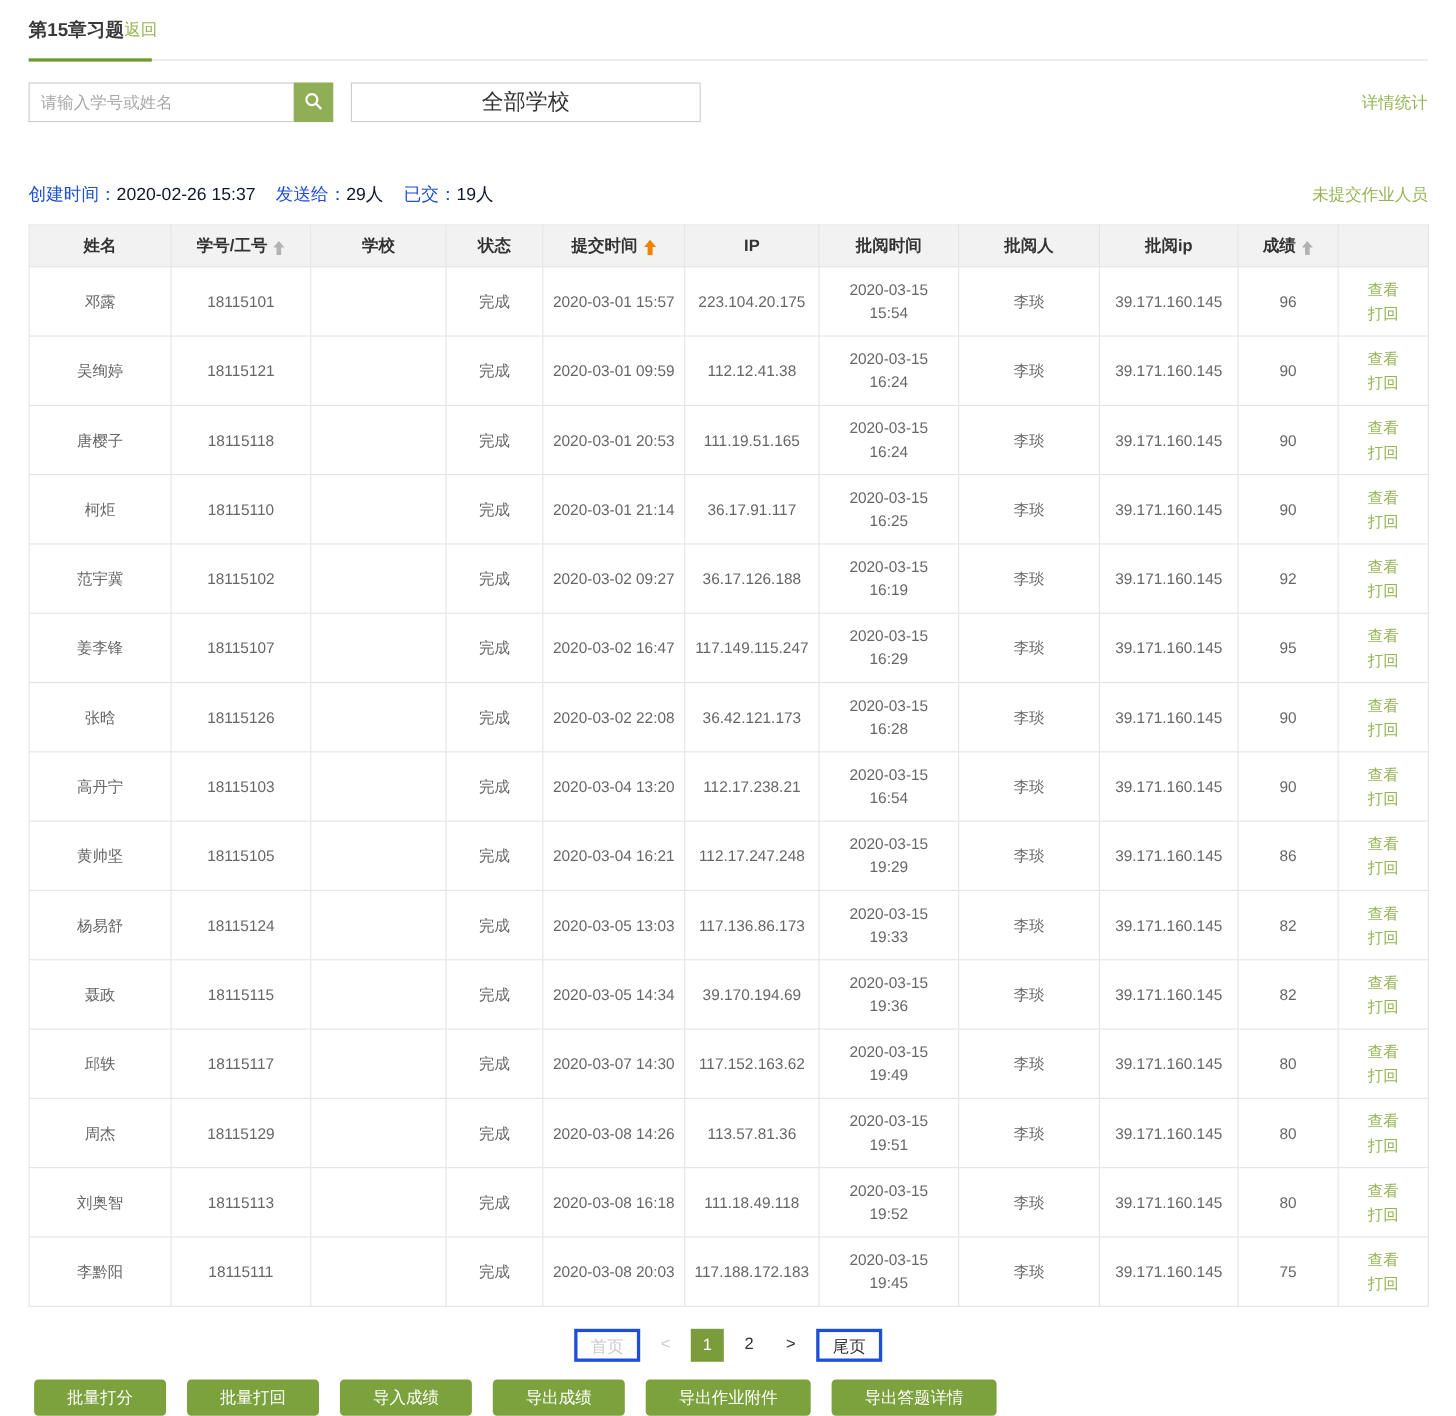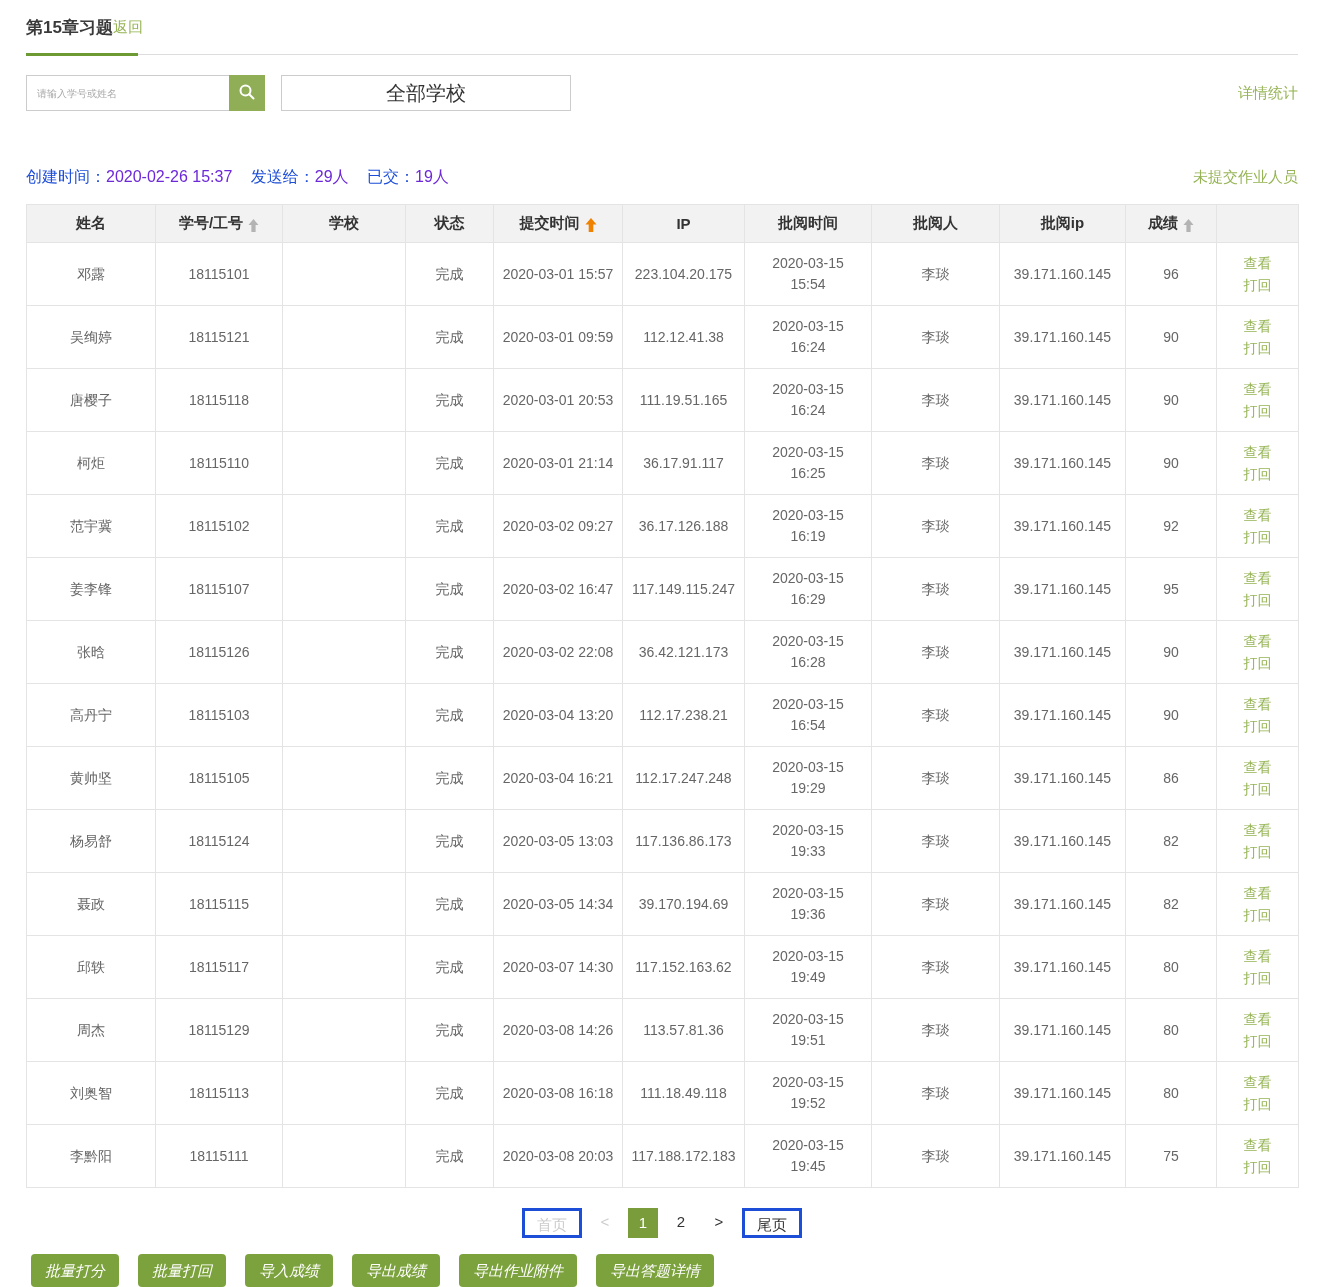--- a/index.html
+++ b/index.html
@@ -26,40 +26,40 @@
   .page-title{font-size:17px;font-weight:700;color:#3a3a3a;}
   a.green-link{color:var(--link-green);text-decoration:none;font-size:15px;cursor:pointer;}
   a.green-link.u{}
   .title-rule{position:relative;margin-top:15px;border-bottom:1px solid #ddd;height:0;}
   .title-rule .accent{position:absolute;left:0;top:-1px;width:112px;height:3px;background:var(--underline-green);}
 
   
   .toolbar{display:flex;align-items:center;margin-top:20px;}
   .searchbox{display:flex;}
   .searchbox input{
-    width:203px;height:36px;border:1px solid #ccc;border-right:none;
-    padding:0 10px;font-size:10px;color:#333;outline:none;
+    width:241px;height:36px;border:1px solid #ccc;border-right:none;
+    padding:0 10px;font-size:15px;color:#333;outline:none;
     font-family:inherit;
   }
   .searchbox input::placeholder{color:#a9a9a9;}
   .search-btn{
     width:36px;height:36px;border:none;background:var(--search-button-green);
     display:flex;align-items:center;justify-content:center;cursor:pointer;padding:0;
   }
   .school-select{
-    margin-left:16px;width:290px;height:36px;border:1px solid #ccc;
+    margin-left:16px;width:318px;height:36px;border:1px solid #ccc;
     font-size:20px;color:#333;text-align:center;line-height:34px;cursor:pointer;
     background:#fff;
   }
   .toolbar .spacer{flex:1;}
 
   
   .inforow{display:flex;justify-content:space-between;align-items:center;margin-top:56px;font-size:16px;}
   .inforow .lbl{color:#1d4ed8;}
-  .inforow .val{color:#6d28d9;}
+  .inforow .val{color:#0f172a;}
   .inforow .grp{margin-right:14px;}
 
   
   table{border-collapse:collapse;table-layout:fixed;width:1272px;margin-top:16px;}
   th,td{border:1px solid #e4e4e4;text-align:center;vertical-align:middle;}
   thead th{
     height:38px;background:var(--header-bg);font-size:15px;font-weight:700;color:#333;
     padding:0 4px;
   }
   tbody td{
@@ -81,22 +81,22 @@
   }
   .pg.bordered{border:3px solid #1d4ed8;padding:0 12px;}
   .pg.disabled{color:#ccc;cursor:default;}
   .pg.plain{border:none;}
   .pg.current{background:var(--pagination-active-green);color:#fff;line-height:30px;padding:0 10px;}
 
   
   .footer-btns{display:flex;gap:19px;margin-top:16px;padding-left:5px;}
   .btn{
     background:var(--button-green);color:#fff;border:none;border-radius:4px;
-    font-size:15px;padding:0 14px;height:33px;line-height:33px;cursor:pointer;
-    font-family:inherit;white-space:nowrap;font-style:italic;
+    font-size:15px;padding:0 30px;height:33px;line-height:33px;cursor:pointer;
+    font-family:inherit;white-space:nowrap;
   }
 </style>
 </head>
 <body>
 
 <div class="page">
 
   <div class="titlebar">
     <div class="page-title">第15章习题</div>
     <a class="green-link">返回</a>

